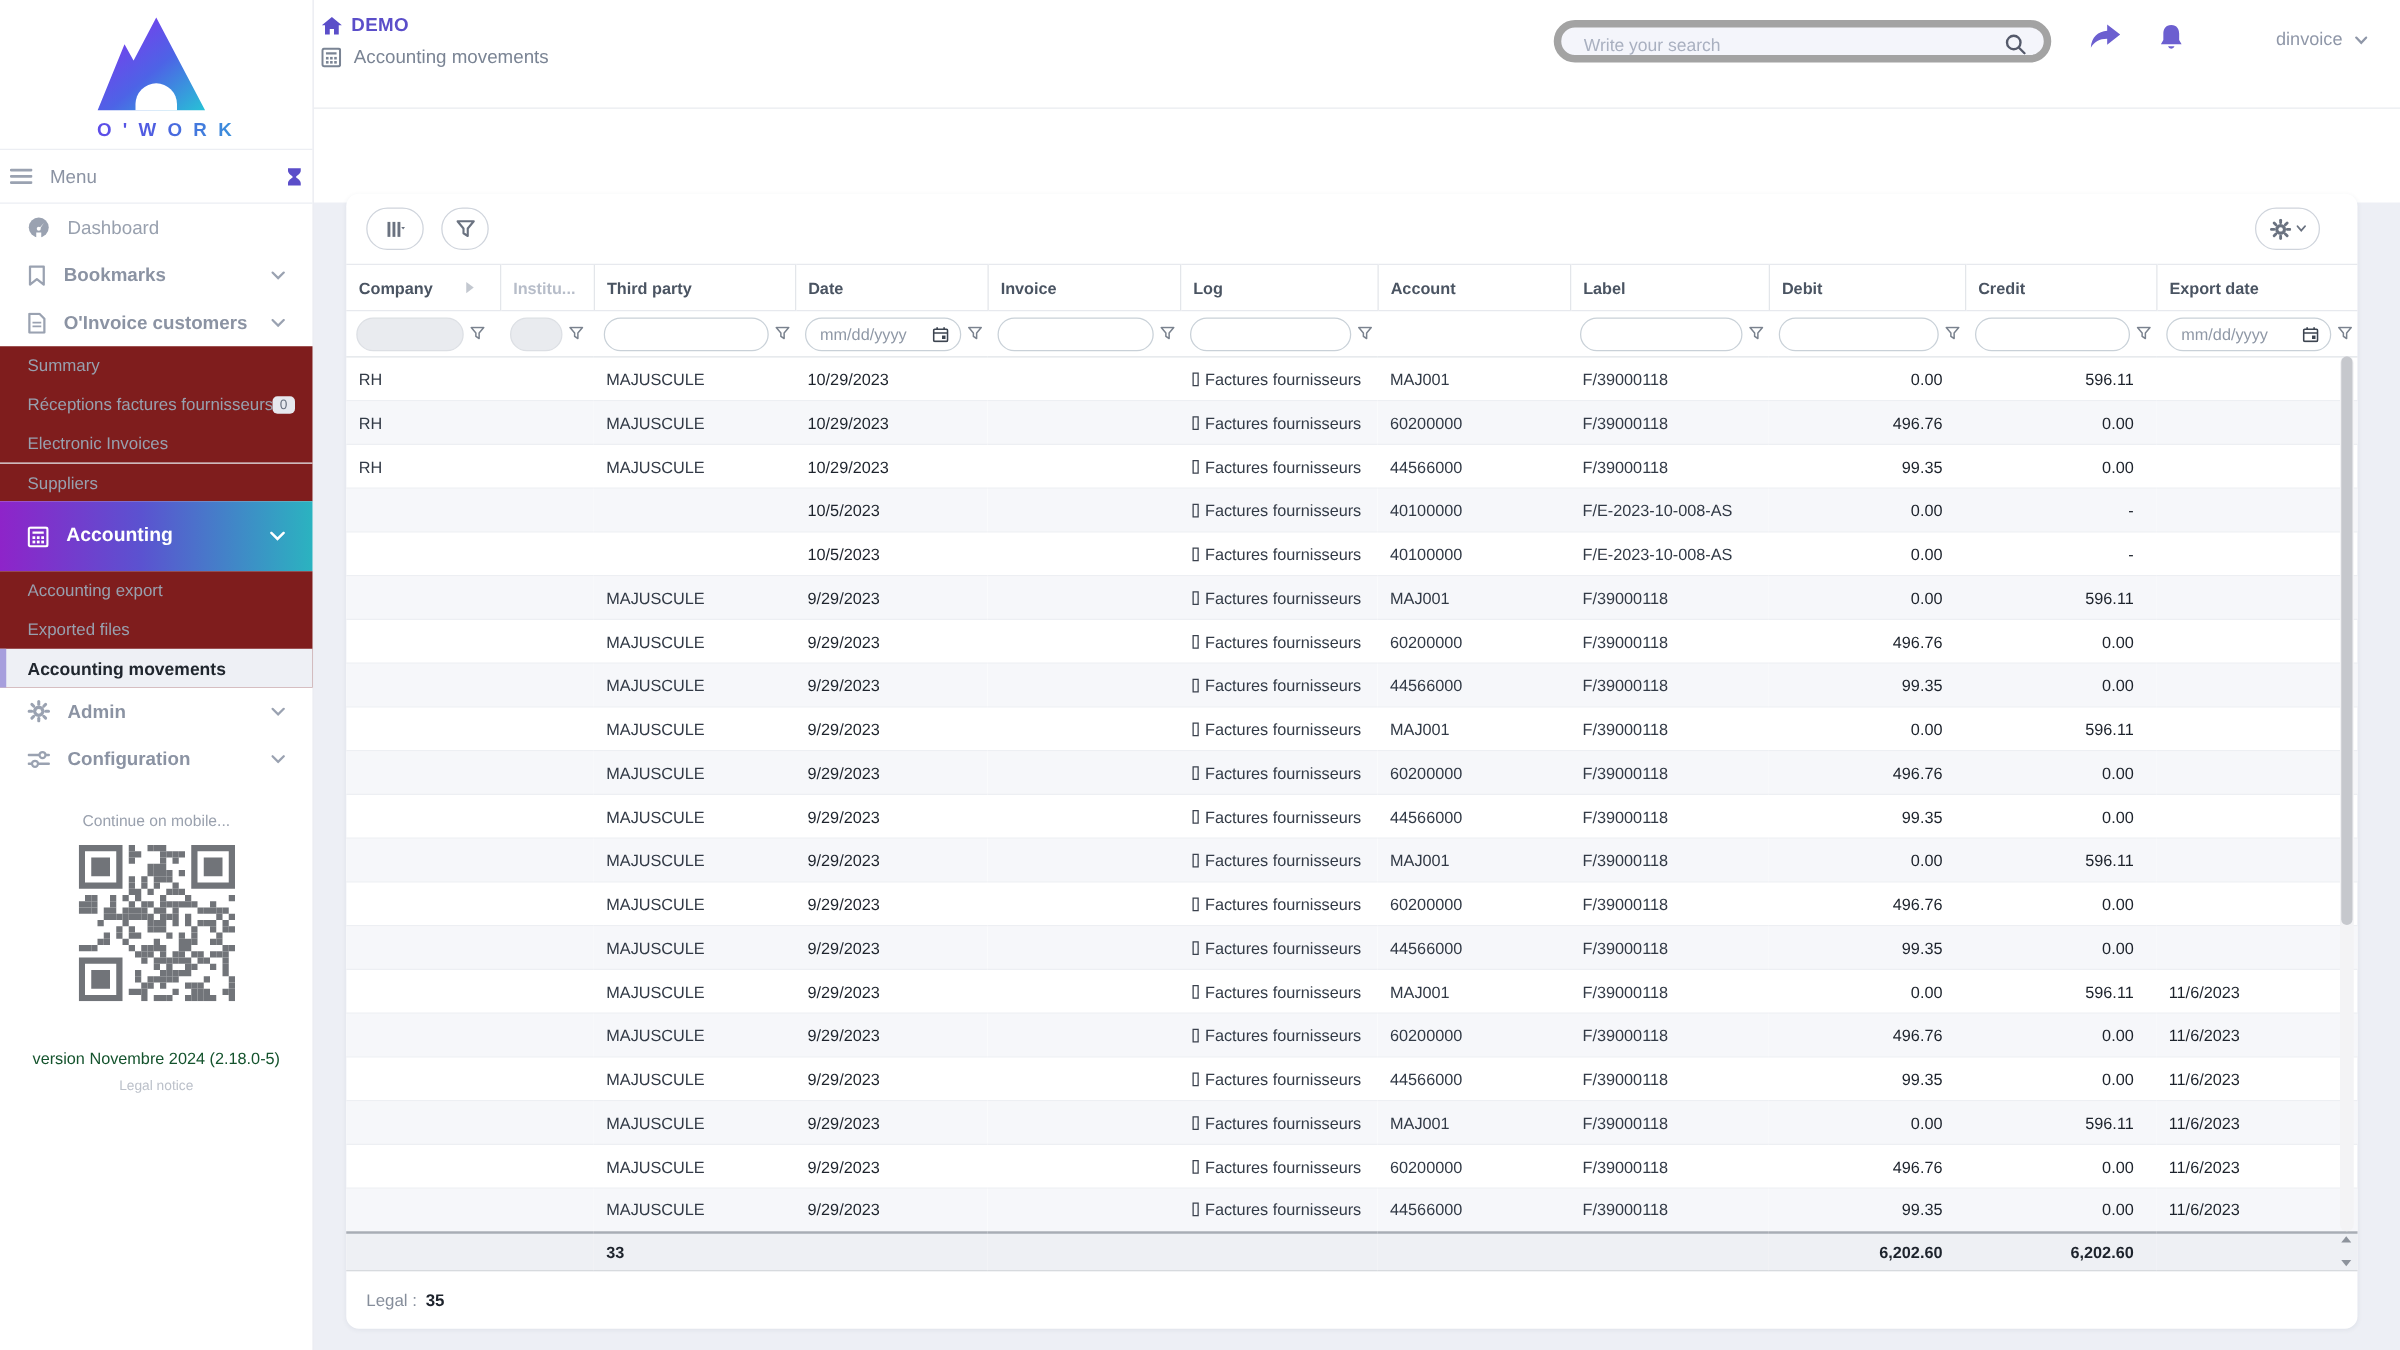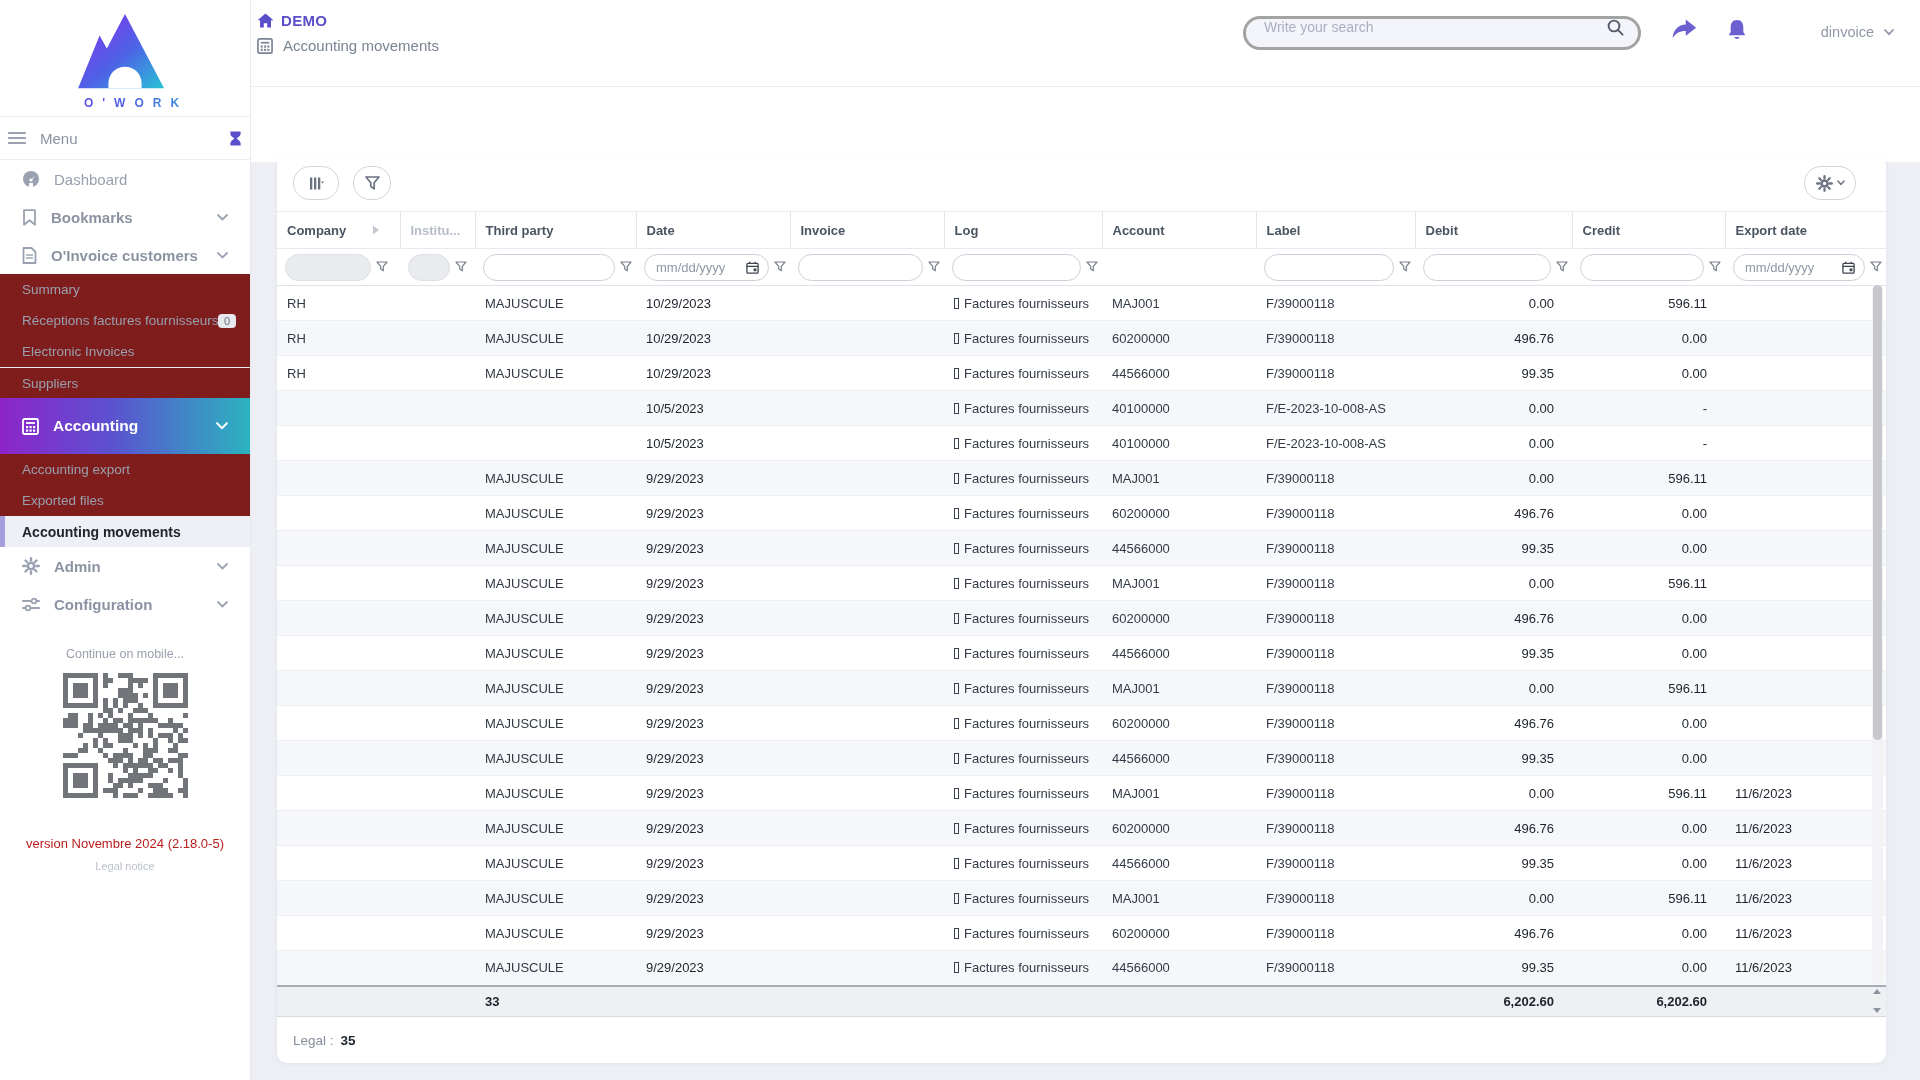--- a/index.html
+++ b/index.html
@@ -5,54 +5,54 @@
   * { box-sizing: border-box; margin: 0; padding: 0; }
   html,body { width:1920px; height:1080px; overflow:hidden; }
   body { font-family:"Liberation Sans", sans-serif; background:#edeff5; position:relative; color:#3a4250; }
   svg { display:block; }
 
   
   .sidebar { position:absolute; left:0; top:0; width:251px; height:1080px; background:#fff;
              border-right:1px solid #e7e9f0; display:flex; flex-direction:column; z-index:5; }
   .logo-wrap { padding:10px 0 6px; text-align:center; }
   .logo-wrap svg { margin:0 auto; }
-  .brand { font-size:12px; font-weight:bold; letter-spacing:9px; margin-top:2px; padding-left:22px;
+  .brand { font-size:15px; font-weight:bold; letter-spacing:9px; margin-top:2px; padding-left:22px;
            background:linear-gradient(90deg,#7b2ff7,#4d5fe0,#27c2d6);
            -webkit-background-clip:text; background-clip:text; color:transparent; }
   .menu-row { display:flex; align-items:center; gap:14px; height:44px; padding:0 8px;
               border-top:1px solid #eceef3; border-bottom:1px solid #eceef3; }
   .menu-row .lbl { font-size:15px; color:#8b93a3; flex:1; }
   .nav-item { display:flex; align-items:center; gap:14px; height:38px; padding:0 22px; cursor:pointer; }
   .nav-item .lbl { flex:1; font-size:15px; font-weight:bold; color:#8b93a3; }
   .nav-item .lbl.reg { font-weight:normal; color:#98a0ae; }
   .sub { background:#7f1d1d; }
   .sub-item { display:flex; align-items:center; height:31px; padding:0 14px 0 22px; font-size:13.5px; color:#98a0ae; cursor:pointer; }
   .sub-item .txt { flex:1; white-space:nowrap; overflow:hidden; }
   .badge { background:#e6e8ee; border-radius:4px; font-size:11px; color:#6a7280; padding:1px 6px; }
   .acct-row { display:flex; align-items:center; gap:14px; height:56px; padding:0 22px;
               background:linear-gradient(90deg,#8e24c9,#5b52d0 45%,#2bb3c0); cursor:pointer; }
   .acct-row .lbl { flex:1; font-size:15.5px; font-weight:bold; color:#fff; }
   .sub-item.active { background:#eef0f5; border-left:5px solid #a79fdd; padding-left:17px;
                      font-weight:bold; color:#20262e; font-size:14px; }
   .mobile-blk { margin-top:24px; text-align:center; }
   .mobile-hint { font-size:12.5px; color:#9aa1ae; }
   .qr { width:125px; height:125px; margin:12px auto 0; }
-  .version { margin-top:38px; text-align:center; font-size:13px; color:#b91c1c; }
+  .version { margin-top:38px; text-align:center; font-size:13px; color:#14532d; }
   .legal { margin-top:9px; text-align:center; font-size:11px; color:#bcc1ca; cursor:pointer; }
 
   
   .header { position:absolute; left:251px; top:0; width:1669px; height:162px; background:#fff; }
   .header .rule { position:absolute; left:0; top:86px; width:100%; height:1px; background:#e9ebf0; }
   .crumbs { position:absolute; left:6px; top:12px; }
   .crumb-home { display:flex; align-items:center; gap:7px; cursor:pointer; }
   .crumb-home .t { font-size:15px; font-weight:bold; color:#5b4ec9; letter-spacing:.3px; }
   .crumb-page { display:flex; align-items:center; gap:10px; margin-top:8px; }
   .crumb-page .t { font-size:15px; color:#7a8494; }
-  .search-pill { position:absolute; left:992px; top:16px; width:398px; height:34px; border:3px solid #a3a3a3;
-                 background:#f4f5fb; border-radius:17px; display:flex; align-items:flex-start; padding:0 14px 0 18px; }
+  .search-pill { position:absolute; left:992px; top:16px; width:398px; height:34px; border:6px solid #a3a3a3;
+                 background:#f4f5fb; border-radius:17px; display:flex; align-items:flex-end; padding:0 14px 0 18px; }
   .search-pill input { flex:1; border:none; outline:none; background:transparent; font-size:14px;
                        font-family:"Liberation Sans",sans-serif; color:#3a4250; }
   .search-pill input::placeholder { color:#a9b0c0; }
   .hdr-ico { position:absolute; top:19px; cursor:pointer; }
   .user-menu { position:absolute; right:26px; top:24px; display:flex; align-items:center; gap:10px;
                color:#8f97a8; font-size:14.5px; cursor:pointer; }
 
   
   .panel { position:absolute; left:277px; top:155px; width:1609px; height:908px; background:#fff;
            border-radius:10px; box-shadow:0 1px 4px rgba(40,50,80,.07); }

